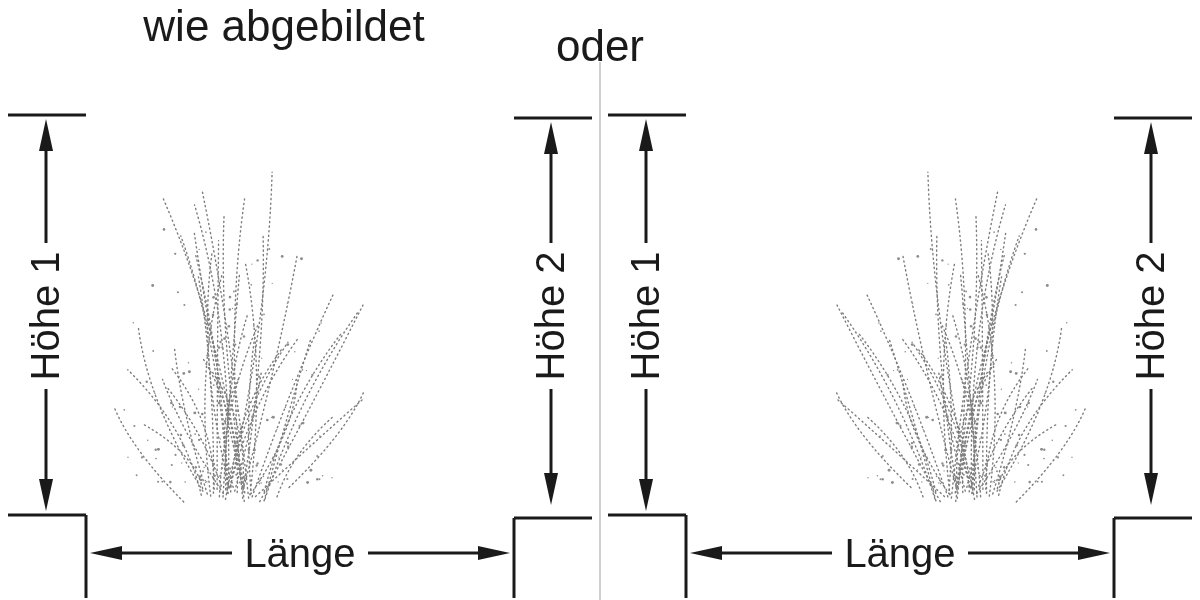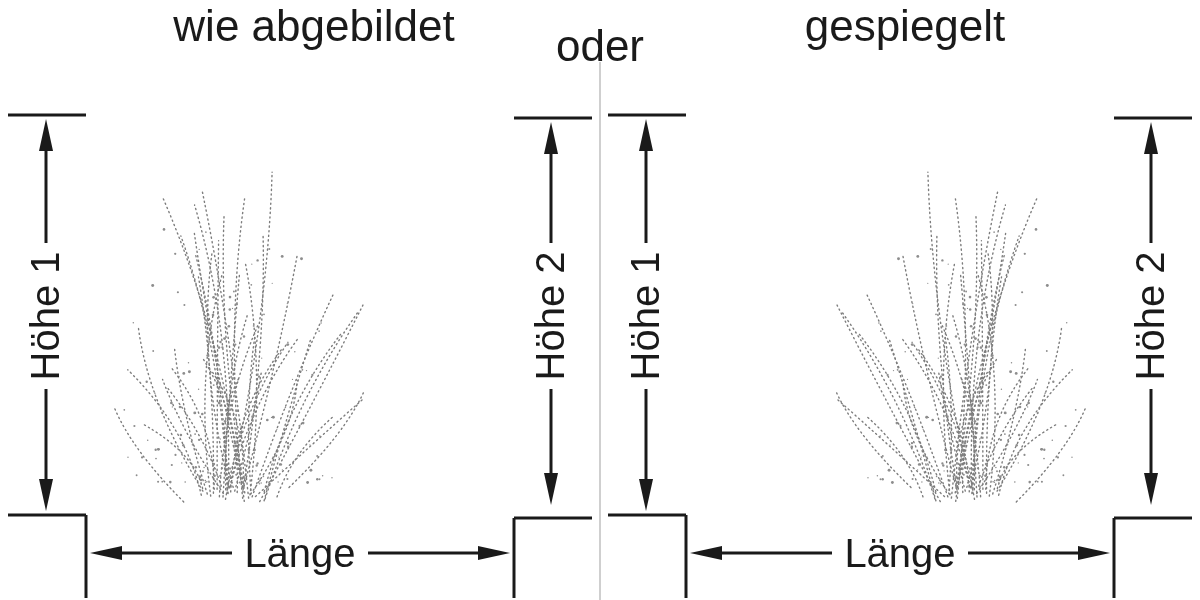--- a/index.html
+++ b/index.html
@@ -4,40 +4,39 @@
 <style>
   html,body{
     margin:0;padding:0;width:1200px;height:600px;overflow:hidden;
     background:#ffffff;font-family:"Liberation Sans",sans-serif;
   }
   .stage{position:relative;width:1200px;height:600px;background:#fff;}
   .hdr{
     position:absolute;top:2px;transform:translateX(-50%);
     font-size:44px;color:#1a1a1a;white-space:nowrap;line-height:1.1;
   }
-  #hdr-left{left:314px;}
+  #hdr-left{left:284px;}
   #hdr-sep{left:600px;margin-top:20px;}
   #hdr-right{left:905px;}
   .panel{position:absolute;top:0;width:600px;height:600px;}
   #panel-left{left:0;}
   #panel-right{left:600px;}
   .divider{position:absolute;left:599px;top:62px;width:2px;height:538px;background:#cfcfcf;}
   svg line{stroke:#1a1a1a;stroke-width:3;}
   svg polygon{fill:#1a1a1a;stroke:none;}
   svg text{fill:#1a1a1a;font-family:"Liberation Sans",sans-serif;font-size:40px;}
   .blade{fill:none;stroke:#7d7d7d;stroke-width:1.4;stroke-dasharray:1.2 3.4;stroke-linecap:round;}
 </style>
 </head>
 <body>
 
 <div class="stage">
 
   <div class="hdr" id="hdr-left">wie abgebildet</div>
   <div class="hdr" id="hdr-sep">oder</div>
-  <div class="hdr" id="hdr-right">gespiegelt</div>
 
   <svg id="panel-left" class="panel" viewBox="0 0 600 600">
     <g>
       <line x1="8" y1="115" x2="86" y2="115"></line>
       <polygon points="46,119 39,151 53,151"></polygon>
       <line x1="46" y1="149" x2="46" y2="243"></line>
       <text transform="translate(59,316) rotate(-90)" text-anchor="middle">Höhe 1</text>
       <line x1="46" y1="389" x2="46" y2="481"></line>
       <polygon points="46,511 39,479 53,479"></polygon>
     </g>

